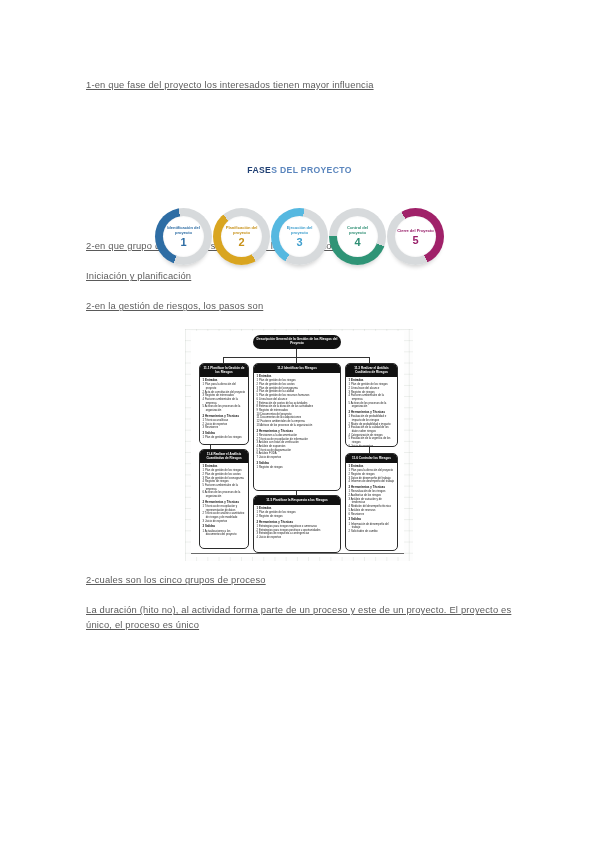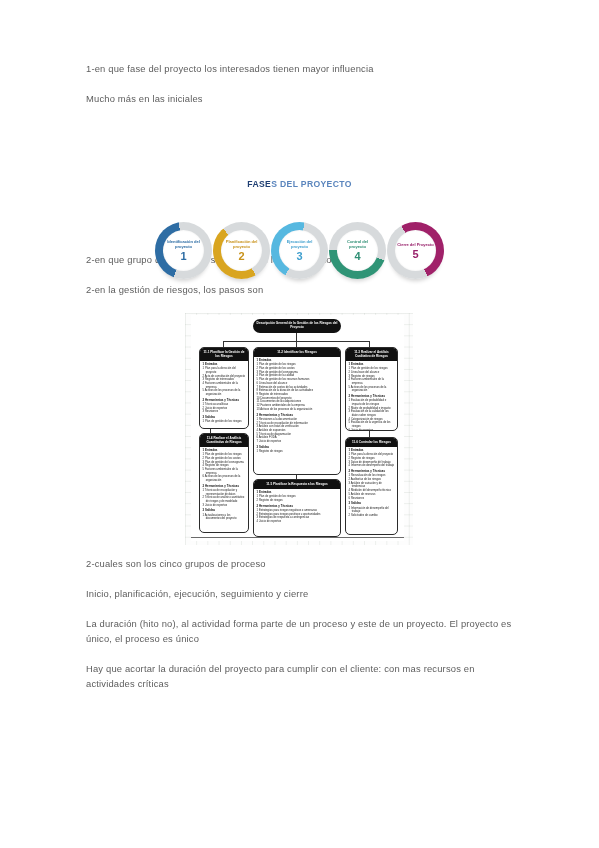--- a/index.html
+++ b/index.html
@@ -16,22 +16,23 @@
     position: relative;
   }
   .page {
     position: absolute;
     inset: 0;
     background: #ffffff;
   }
   .content {
     position: absolute;
     left: 86px;
-    top: 62px;
+    top: 78px;
     width: 427px;
+    text-decoration: underline;
   }
   .para {
     font-size: 9.4px;
     line-height: 1.55;
     color: #5d5d5d;
     letter-spacing: 0.18px;
     margin: 0 0 15.5px 0;
     font-weight: 400;
   }
 
@@ -207,21 +208,20 @@
     margin-bottom: 0.1px;
   }
 </style>
 </head>
 <body>
 
 <div class="page">
   <div class="content">
 
     <p class="para">1-en que fase del proyecto los interesados tienen mayor influencia</p>
-    <p class="para">Mucho más en las iniciales</p>
 
     <div class="fig-fases">
       <div class="fases-title">
         <span class="seg-a">FASE</span><span class="seg-b">S DEL PROYECTO</span>
       </div>
       <div class="rings" id="rings-host">
           <div class="ring">
             <div class="shadow"></div>
             <div class="outer" style="background: conic-gradient(from 200deg, rgb(46, 109, 164) 0deg, rgb(46, 109, 164) 150deg, rgb(215, 218, 220) 150deg, rgb(215, 218, 220) 360deg);"></div>
             <div class="inner">
@@ -258,20 +258,21 @@
             <div class="outer" style="background: conic-gradient(from 330deg, rgb(160, 33, 105) 0deg, rgb(160, 33, 105) 185deg, rgb(215, 218, 220) 185deg, rgb(215, 218, 220) 360deg);"></div>
             <div class="inner">
               <div class="rlabel" style="color: rgb(152, 32, 106);">Cierre del Proyecto</div>
               <div class="rnum" style="color: rgb(152, 32, 106);">5</div>
             </div>
           </div>
         </div>
     </div>
 
     <p class="para">2-en que grupo de procesos se identifican los interesados</p>
+    <p class="para">Iniciación y planificación</p>
     <p class="para">2-en la gestión de riesgos, los pasos son</p>
 
     <div class="fig-riesgos">
       <div class="grid-bg"></div>
       <div class="diag-sheet">
         <div class="topbox">Descripción General de la Gestión de los Riesgos del Proyecto</div>
 
         <div class="conn" style="left:105px; top:18px; width:0.8px; height:9px;"></div>
         <div class="conn" style="left:32px; top:26px; width:146px; height:0.8px;"></div>
         <div class="conn" style="left:32px; top:26px; width:0.8px; height:6px;"></div>
@@ -430,18 +431,16 @@
                   <li>2 Solicitudes de cambio</li>
                 </ul>
               </div>
             </div>
           </div>
         <div class="diag-baseline"></div>
       </div>
     </div>
 
     <p class="para">2-cuales son los cinco grupos de proceso</p>
-    <p class="para">Inicio, planificación, ejecución, seguimiento y cierre</p>
     <p class="para">La duración (hito no), al actividad forma parte de un proceso y este de un proyecto. El proyecto es único, el proceso es único</p>
-    <p class="para">Hay que acortar la duración del proyecto para cumplir con el cliente: con mas recursos en actividades críticas</p>
 
   </div>
 </div>
 
 </body></html>

